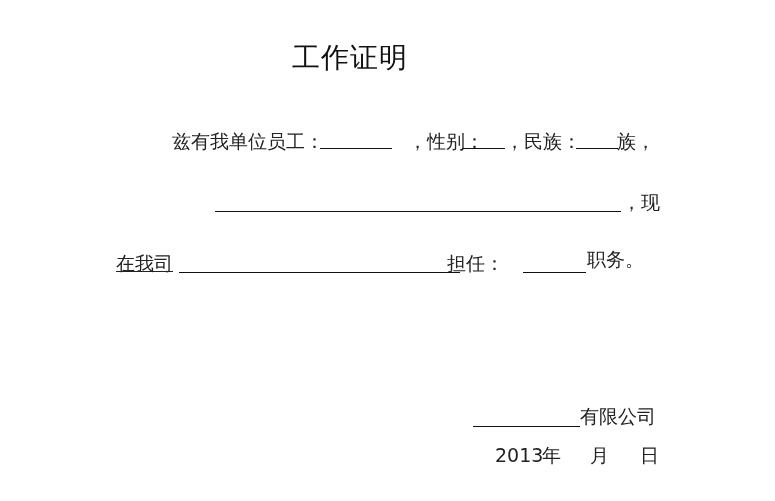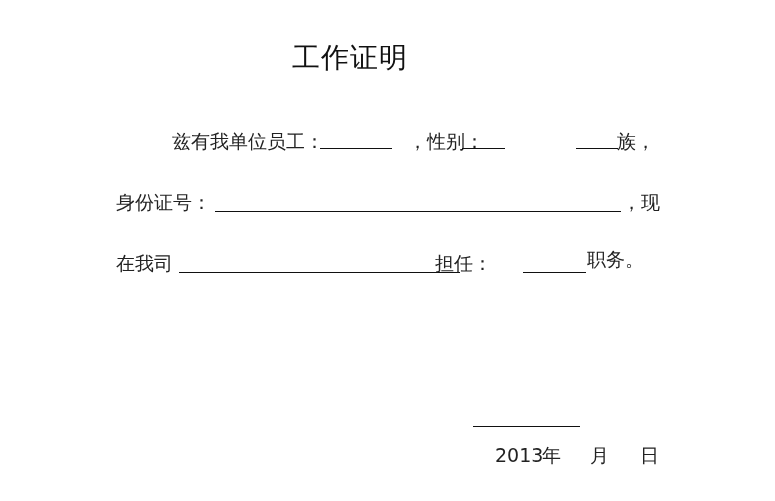--- a/index.html
+++ b/index.html
@@ -55,46 +55,47 @@
   <div class="title">工作证明</div>
 
   <div class="line" style="left:172px; top:128px;">
     <span class="t">兹有我单位员工：</span>
   </div>
   <div class="abs-ul" style="left:320px; top:148px; width:72px;"></div>
   <div class="line" style="left:408px; top:128px;">
     <span class="t">，性别：</span>
   </div>
   <div class="abs-ul" style="left:462px; top:148px; width:43px;"></div>
+  <div class="line" style="left:505px; top:128px;">
+    <span class="t">，民族：</span>
+  </div>
   <div class="abs-ul" style="left:576px; top:148px; width:42px;"></div>
   <div class="line" style="left:617px; top:128px;">
     <span class="t">族，</span>
   </div>
 
-  <div class="line" style="left:116px; top:189px;">
-    <span class="t">身份证号：</span>
-  </div>
   <div class="abs-ul" style="left:215px; top:211px; width:406px;"></div>
   <div class="line" style="left:622px; top:189px;">
     <span class="t">，现</span>
   </div>
 
-  <div class="line" style="left:116px; top:250px;">
+  <div class="line" style="left:116px; top:250px;text-decoration:underline;">
     <span class="t">在我司</span>
   </div>
   <div class="abs-ul" style="left:179px; top:272px; width:281px;"></div>
-  <div class="line" style="left:435px; top:250px;">
+  <div class="line" style="left:447px; top:250px;">
     <span class="t">担任：</span>
   </div>
   <div class="abs-ul" style="left:523px; top:272px; width:63px;"></div>
   <div class="line" style="left:587px; top:246px;">
     <span class="t">职务。</span>
   </div>
 
 
   <div class="abs-ul" style="left:473px; top:426px; width:107px;"></div>
+  <div class="line" style="left:580px; top:403px;">有限公司</div>
 
   <div class="line" style="left:495px; top:442px;">2013</div>
   <div class="line" style="left:542px; top:442px;">年</div>
   <div class="line" style="left:590px; top:442px;">月</div>
   <div class="line" style="left:640px; top:442px;">日</div>
 
 </div>
 
 </body></html>

